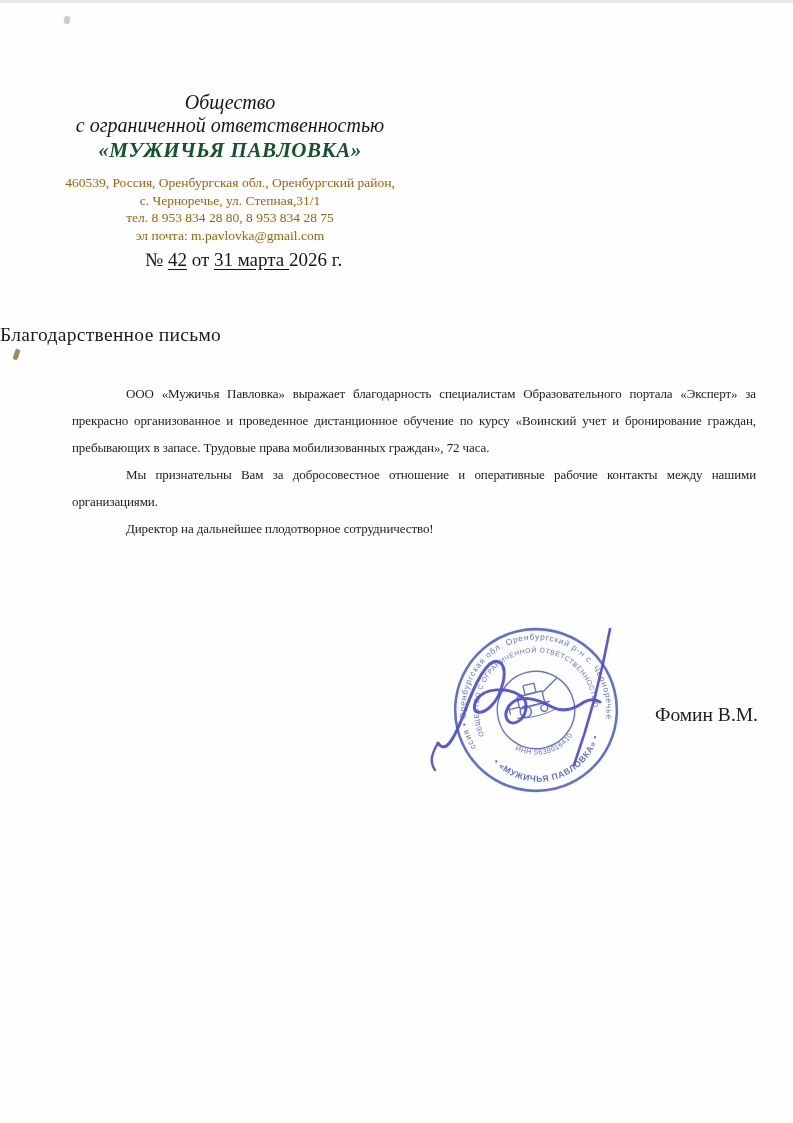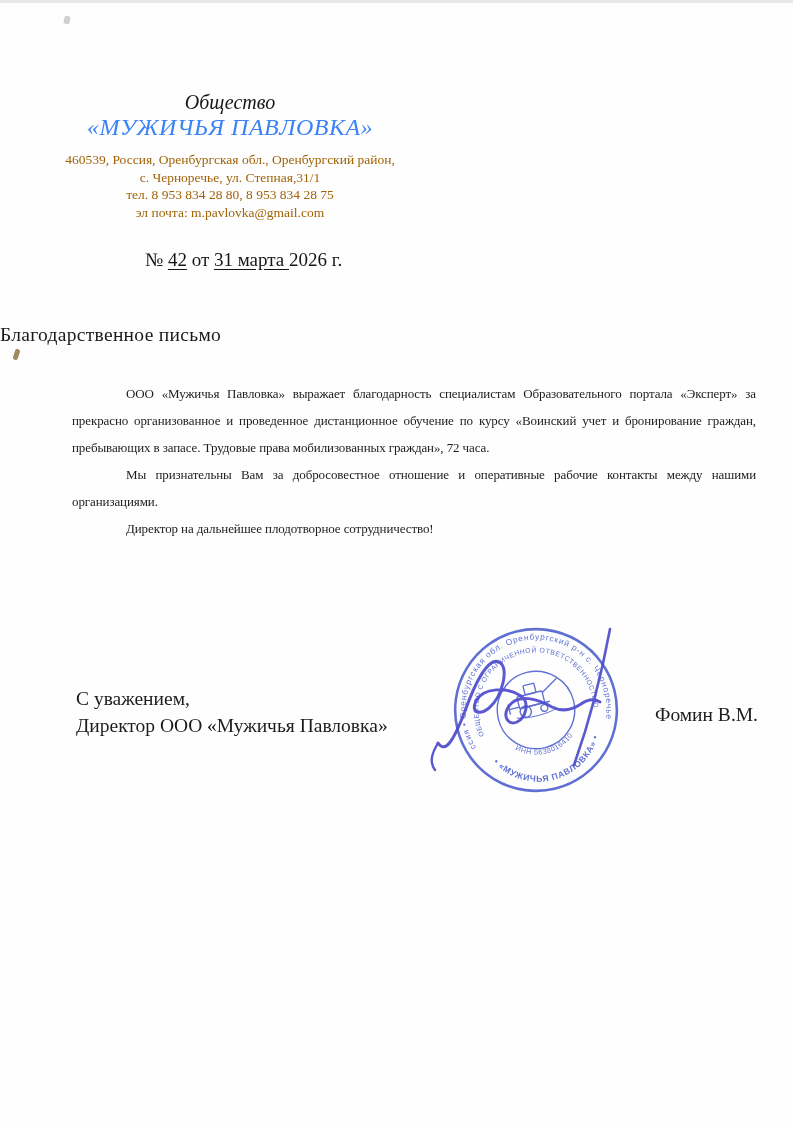--- a/index.html
+++ b/index.html
@@ -11,21 +11,21 @@
     overflow:hidden;
     font-family:"Liberation Serif", serif;
     color:#1e1e1e;
   }
   
   .letterhead{
     position:absolute;left:45px;top:88px;width:370px;
     text-align:center;
   }
   .org-line{font-style:italic;font-size:20px;line-height:23px;color:#161616;}
-  .org-name{font-style:italic;font-weight:normal;font-size:24px;line-height:26px;letter-spacing:.5px;color:#3b82f6;}
+  .org-name{font-style:italic;font-weight:bold;font-size:21px;line-height:26px;letter-spacing:.5px;color:#14532d;}
   .address-block{margin-top:11px;font-size:13.5px;line-height:17.5px;color:#a16207;}
   
   .ref-line{
     position:absolute;left:145px;top:246px;
     font-size:19px;color:#161616;white-space:nowrap;
   }
   .u{text-decoration:underline;text-underline-offset:3px;}
   
   .doc-title{
     position:absolute;left:0;top:321px;width:100%;
@@ -71,43 +71,40 @@
 </head>
 <body>
 
 <div class="page">
 
   <span class="speck-top"></span>
   <span class="speck-left"></span>
 
   <div class="letterhead">
     <div class="org-line">Общество</div>
+    <div class="org-line">с ограниченной ответственностью</div>
     <div class="org-name">«МУЖИЧЬЯ ПАВЛОВКА»</div>
     <div class="address-block">
       <div>460539, Россия, Оренбургская обл., Оренбургский район,</div>
       <div>с. Черноречье, ул. Степная,31/1</div>
       <div>тел. 8 953 834 28 80, 8 953 834 28 75</div>
       <div>эл почта: m.pavlovka@gmail.com</div>
     </div>
   </div>
 
   <div class="ref-line"><span>№ </span><span class="u">42</span><span> от </span><span class="u">31 марта </span><span>2026 г.</span></div>
 
   <div class="doc-title">Благодарственное письмо</div>
 
   <div class="body-text">
     <p>ООО «Мужичья Павловка» выражает благодарность специалистам Образовательного портала «Эксперт» за прекрасно организованное и проведенное дистанционное обучение по курсу «Воинский учет и бронирование граждан, пребывающих в запасе. Трудовые права мобилизованных граждан», 72 часа.</p>
     <p>Мы признательны Вам за добросовестное отношение и оперативные рабочие контакты между нашими организациями.</p>
     <p>Директор на дальнейшее плодотворное сотрудничество!</p>
   </div>
 
-  <div class="closing">
-    <div>С уважением,</div>
-    <div>Директор ООО «Мужичья Павловка»</div>
-  </div>
 
   <div class="signer">Фомин В.М.</div>
 
   <div class="stamp-wrap">
     <svg viewBox="0 0 200 200">
       <defs>
         <path id="arcOuter" d="M 22.9,128 A 82,82 0 1 1 177.1,128"></path>
         <path id="arcInner" d="M 35.3,117.3 A 67,67 0 1 1 164.7,117.3"></path>
         <path id="arcOrg" d="M 32.4,136.5 A 72,72 0 0 0 167.6,136.5"></path>
         <path id="arcInn" d="M 60.2,133.4 A 52,52 0 0 0 139.8,133.4"></path>

